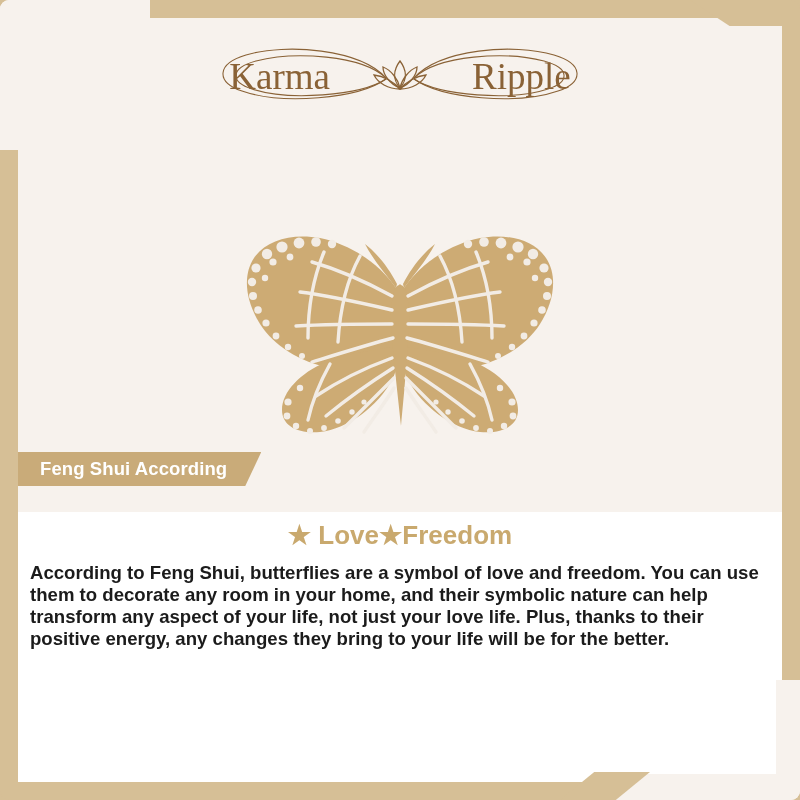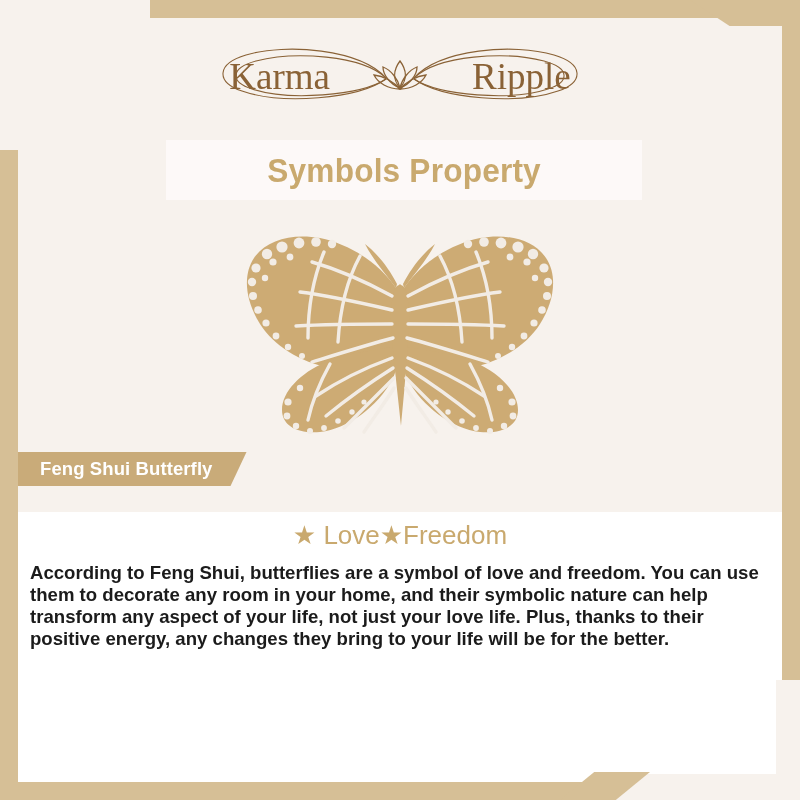--- a/index.html
+++ b/index.html
@@ -13,20 +13,21 @@
     font-family: "Liberation Sans", sans-serif;
     overflow: hidden;
   }
 
   #page {
     position: relative;
     width: 800px;
     height: 800px;
     background: #d6bf96;
     overflow: hidden;
+    border-radius: 9px;
   }
 
   
   .corner-tl {
     position: absolute;
     left: 0; top: 0;
     width: 150px; height: 28px;
     background: #f7f2ed;
     z-index: 5;
   }
@@ -161,21 +162,21 @@
     background: #f7f2ed;
   }
 
   #subtitle {
     position: absolute;
     left: 0;
     top: 30px;
     width: 764px;
     text-align: center;
     font-family: "Liberation Sans Narrow", "Liberation Sans", sans-serif;
-    font-weight: 400;
+    font-weight: 700;
     font-size: 26px;
     color: #c9a96e;
     white-space: nowrap;
   }
 
   #paragraph {
     position: absolute;
     left: 8px;
     top: 72px;
     width: 756px;
@@ -221,23 +222,20 @@
           <path d="M210 49 C 220 45, 227 36, 227 28 C 219 31, 212 40, 210 49 Z"></path>
           <path d="M210 50 C 198 50, 188 44, 184 36 C 194 37, 204 43, 210 50 Z"></path>
           <path d="M210 50 C 222 50, 232 44, 236 36 C 226 37, 216 43, 210 50 Z"></path>
         </g>
 
         <text x="140" y="50" text-anchor="end" font-family="'Liberation Serif', 'DejaVu Serif', serif" font-size="37" fill="#8a6236">Karma</text>
         <text x="282" y="50" text-anchor="start" font-family="'Liberation Serif', 'DejaVu Serif', serif" font-size="37" fill="#8a6236">Ripple</text>
       </svg>
     </div>
 
-    <div id="title-band">
-      <div id="title-text">Symbols Property</div>
-    </div>
 
     <div id="butterfly-area">
       <svg id="butterfly-svg" width="360" height="212" viewBox="0 0 360 212">
         <g fill="#cdab74">
 
           <path d="M176 62
                    C 160 38, 130 18, 100 12
                    C 72 7, 46 14, 34 32
                    C 22 50, 26 76, 40 98
                    C 54 120, 80 136, 110 142
@@ -357,21 +355,21 @@
           <circle cx="256" cy="202" r="2.9"></circle>
           <circle cx="242" cy="195" r="2.8"></circle>
           <circle cx="228" cy="186" r="2.7"></circle>
           <circle cx="216" cy="176" r="2.6"></circle>
           <circle cx="280" cy="162" r="3.2"></circle>
         </g>
       </svg>
     </div>
 
     <div id="tag">
-      <span>Feng Shui Butterfly</span>
+      <span>Feng Shui According</span>
     </div>
 
     <div id="lower">
       <div id="lower-fade"></div>
       <div id="subtitle">★ Love★Freedom</div>
       <div id="paragraph">According to Feng Shui, butterflies are a symbol of love and freedom. You can use them to decorate any room in your home, and their symbolic nature can help transform any aspect of your life, not just your love life. Plus, thanks to their positive energy, any changes they bring to your life will be for the better.</div>
     </div>
 
   </div>
 </div>

